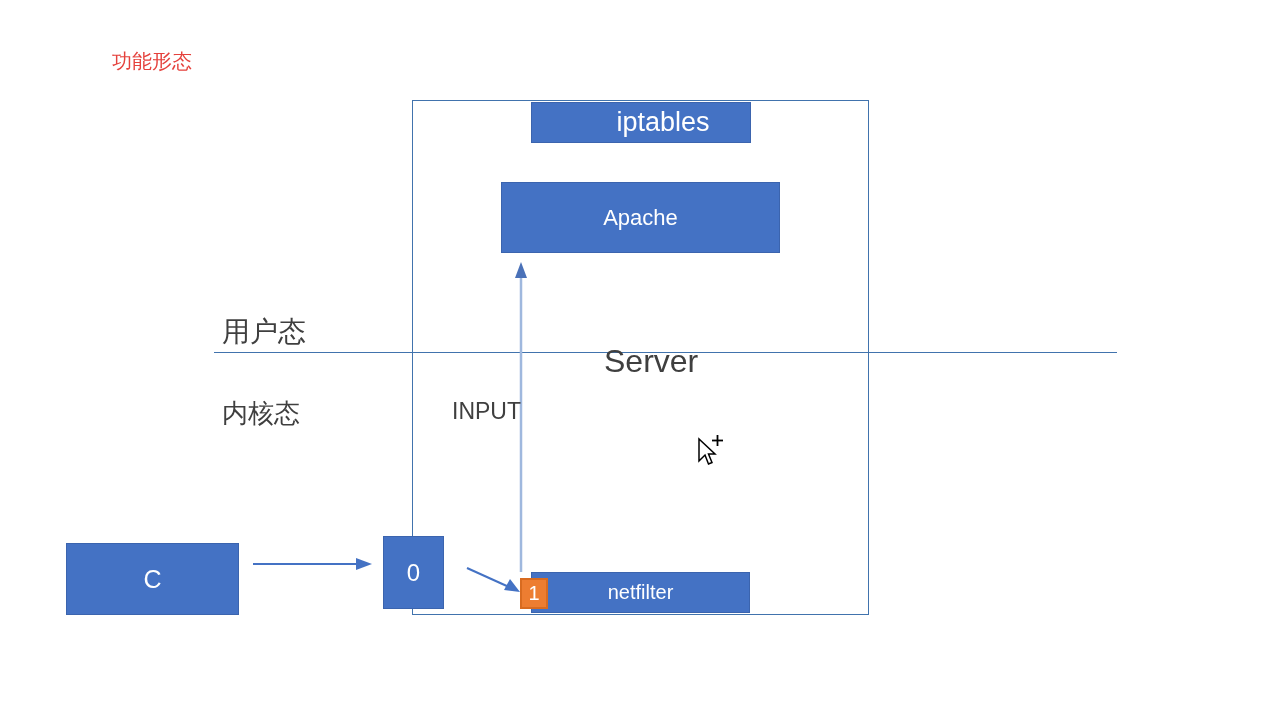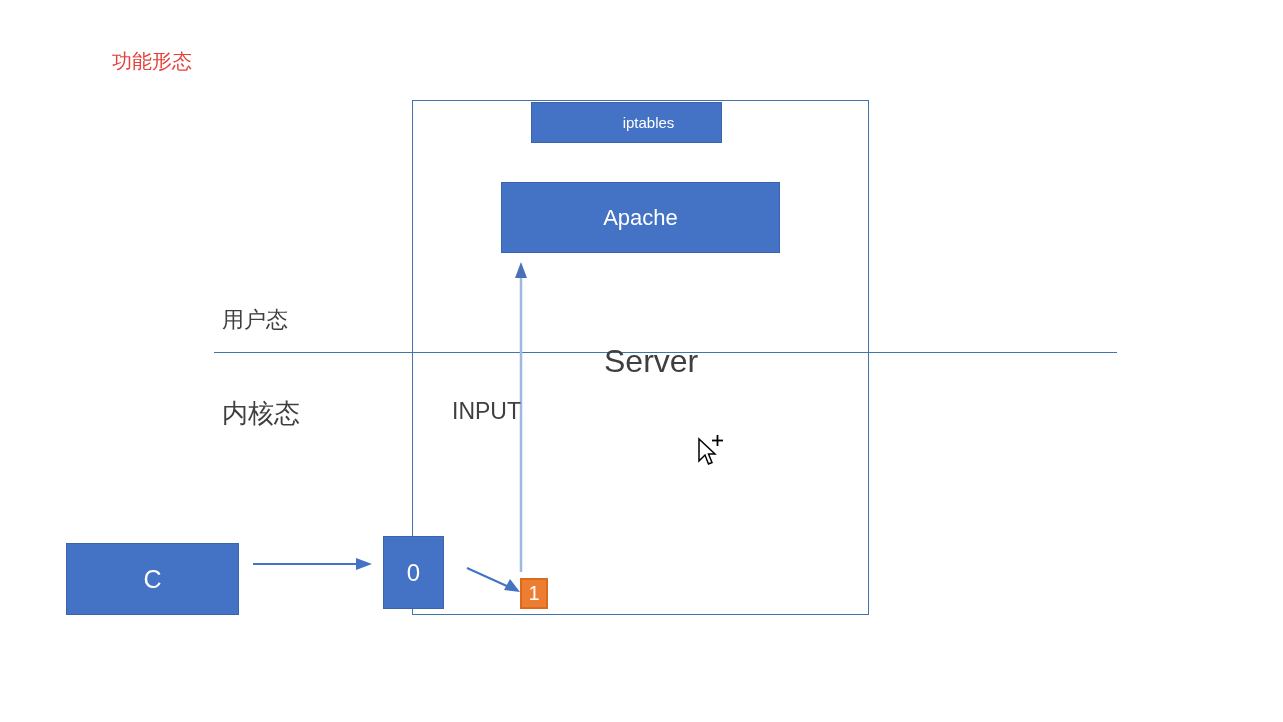--- a/index.html
+++ b/index.html
@@ -48,21 +48,21 @@
   .blue-box {
     background: #4472c4;
     border: 1px solid #3b64ae;
     color: #ffffff;
     display: flex;
     align-items: center;
     justify-content: center;
     z-index: 3;
     box-sizing: border-box;
   }
-  .box-iptables  { left: 531px; top: 102px; width: 191px; height: 41px; font-size: 15px; padding-left: 44px; }
+  .box-iptables  { left: 531px; top: 102px; width: 220px; height: 41px; font-size: 27px; padding-left: 44px; }
   .box-apache    { left: 501px; top: 182px; width: 279px; height: 71px; font-size: 22px; }
   .box-netfilter { left: 531px; top: 572px; width: 219px; height: 41px; font-size: 20px; }
   .box-client    { left: 66px;  top: 543px; width: 173px; height: 72px; font-size: 25px; z-index: 4; }
   .box-step0     { left: 383px; top: 536px; width: 61px;  height: 73px; font-size: 24px; z-index: 4; }
 
   .orange-box {
     left: 520px; top: 578px;
     width: 28px; height: 31px;
     background: #ed7d31;
     border: 2px solid #d86b20;
@@ -74,21 +74,21 @@
     z-index: 6;
     box-sizing: border-box;
   }
 
   
   .text-label {
     color: #3f3f3f;
     white-space: nowrap;
     z-index: 5;
   }
-  .label-user-mode   { left: 222px; top: 305px; font-size: 22px; }
+  .label-user-mode   { left: 222px; top: 313px; font-size: 28px; }
   .label-kernel-mode { left: 222px; top: 396px; font-size: 26px; }
   .label-server      { left: 604px; top: 343px; font-size: 32px; }
   .label-input       { left: 452px; top: 398px; font-size: 23px; text-align: center; }
 
   
   .arrow-up     { left: 512px; top: 260px; z-index: 2; }
   .arrow-c-to-0 { left: 250px; top: 554px; z-index: 4; }
   .arrow-0-to-1 { left: 462px; top: 562px; z-index: 5; }
   .cursor       { left: 696px; top: 434px; z-index: 9; }
 </style>
@@ -106,20 +106,23 @@
   <div class="abs text-label label-user-mode">用户态</div>
   <div class="abs text-label label-kernel-mode">内核态</div>
   <div class="abs text-label label-server">Server</div>
   <div class="abs text-label label-input">INPUT</div>
 
   <div class="abs blue-box box-iptables">
     <span>iptables</span>
   </div>
   <div class="abs blue-box box-apache">
     <span>Apache</span>
+  </div>
+  <div class="abs blue-box box-netfilter">
+    <span>netfilter</span>
   </div>
   <div class="abs blue-box box-client">
     <span>C</span>
   </div>
   <div class="abs blue-box box-step0">
     <span>0</span>
   </div>
 
   <div class="abs orange-box">
     <span>1</span>

